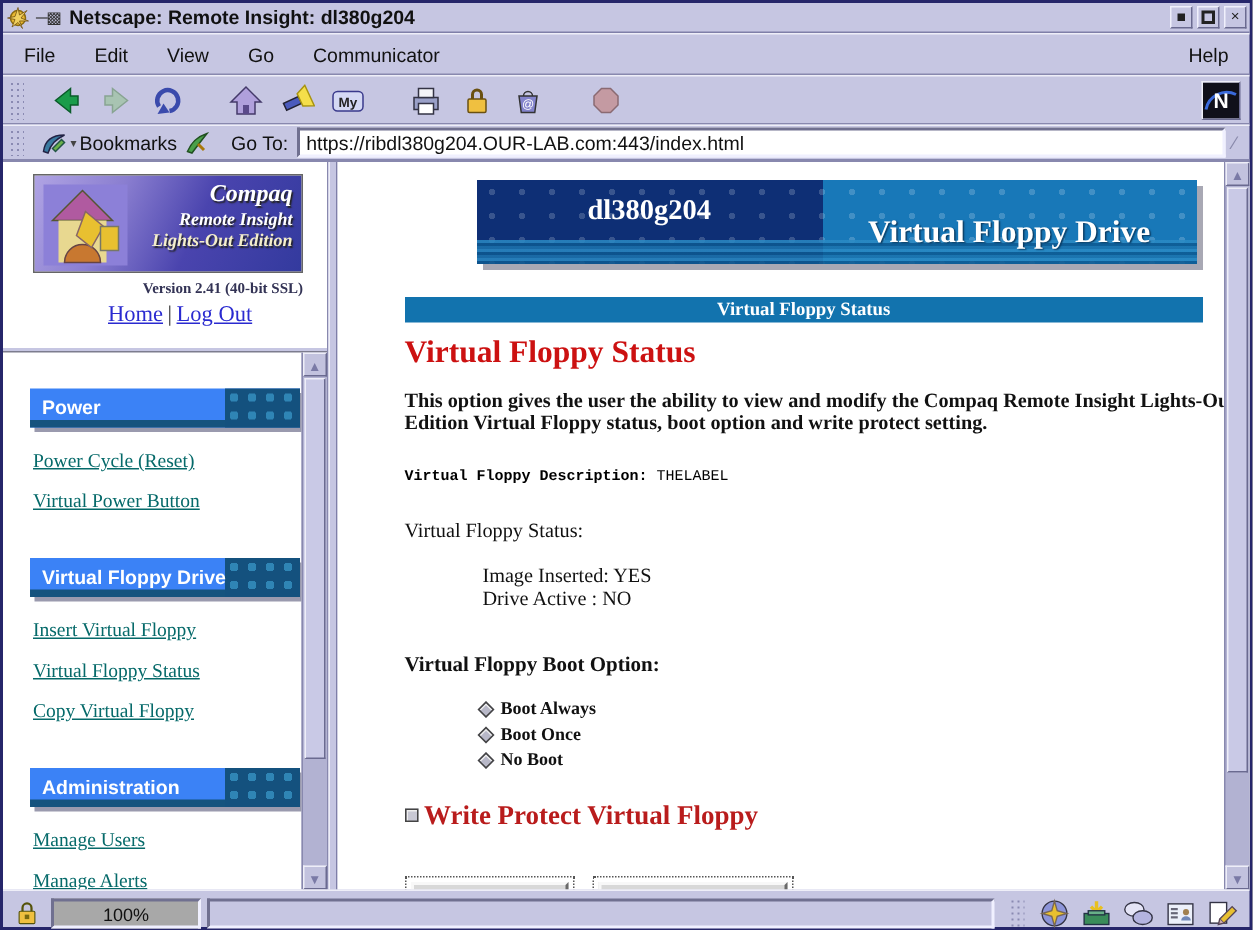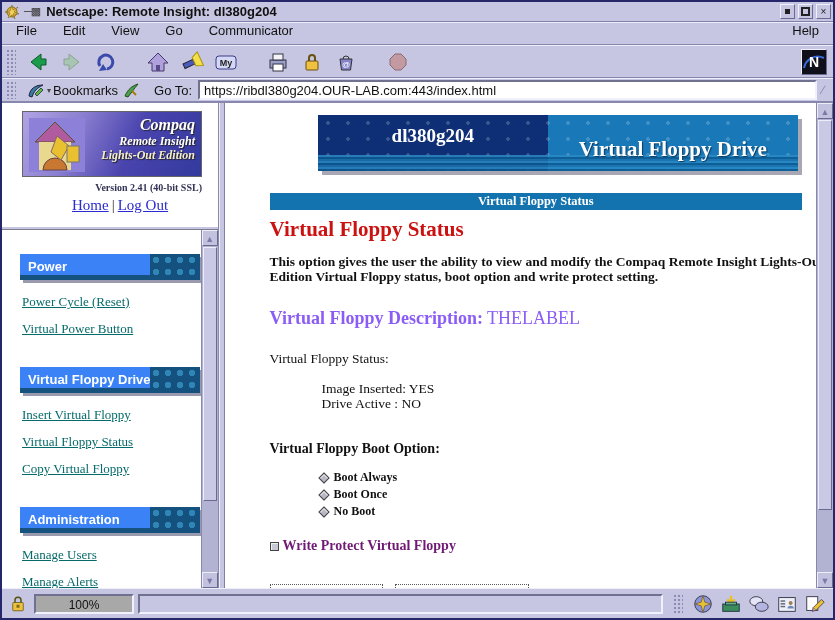--- a/index.html
+++ b/index.html
@@ -15,34 +15,34 @@
   .titlebar .pin { color:#333; font-size:11px; margin-right:6px; letter-spacing:-1px; }
   .title-text { font-weight:bold; font-size:13px; color:#111; flex:1 1 auto; }
   .winbtn { width:15px; height:15px; margin-left:3px; background:#c6c6e2;
     border:1px solid; border-color:#f0f0fc #6a6a90 #6a6a90 #f0f0fc;
     display:flex; align-items:center; justify-content:center;
     font-size:10px; color:#222; line-height:1; }
   .winbtn .sq { width:5px; height:5px; background:#222; }
   .winbtn .mx { width:9px; height:9px; border:2px solid #222; }
 
   
-  .menubar { height:23px; display:flex; align-items:flex-start; gap:26px;
+  .menubar { height:28px; display:flex; align-items:center; gap:26px;
     padding:0 14px; font-size:13px; color:#111;
     border-top:1px solid #eeeef8; border-bottom:1px solid #8888ae; flex:0 0 auto; }
   .menu-item { cursor:default; }
   .menu-spacer { flex:1 1 auto; }
 
   
   .toolbar { height:33px; display:flex; align-items:center; padding:0 4px;
     border-top:1px solid #eeeef8; border-bottom:1px solid #8888ae; flex:0 0 auto; }
   .grip { width:10px; height:26px; margin-right:10px;
     background-image:radial-gradient(#8a8ab2 1px, transparent 1px);
     background-size:4px 4px; }
   .tbicon { width:30px; height:28px; display:flex; align-items:center;
-    justify-content:flex-start; margin-right:4px; }
+    justify-content:flex-end; margin-right:4px; }
   .tb-gap { width:18px; }
   .tb-spacer { flex:1 1 auto; }
   .nlogo { width:26px; height:26px; border:1px solid;
     border-color:#eeeef8 #6a6a90 #6a6a90 #eeeef8; margin-right:2px; }
 
   
   .urlbar { height:25px; display:flex; align-items:center; padding:0 4px;
     border-top:1px solid #eeeef8; border-bottom:2px solid #8888ae; flex:0 0 auto; }
   .urlbar .grip { height:18px; }
   .bk-label { font-size:13px; color:#111; margin:0 4px 0 2px; }
@@ -127,41 +127,41 @@
   .banner-page { position:absolute; left:48%; top:22px; width:52%;
     text-align:center; color:#fff; font-family:"Liberation Serif",serif;
     font-weight:bold; font-size:21px; z-index:1; text-shadow:1px 1px 1px #0a3a60; }
   .section-bar { margin:22px 14px 0 0; height:17px; background:#1273ae;
     color:#fff; text-align:center; font-family:"Liberation Serif",serif;
     font-weight:bold; font-size:12.5px; line-height:17px; }
   .page-heading { margin-top:7px; color:#cc1111;
     font-family:"Liberation Serif",serif; font-weight:bold; font-size:21px; }
   .desc { margin-top:12px; width:578px; font-family:"Liberation Serif",serif;
     font-weight:bold; font-size:13.5px; color:#111; line-height:15px; }
-  .desc-line { margin-top:24px; font-family:Liberation Serif, serif;
-    font-size:18px; color:#8b5cf6; }
+  .desc-line { margin-top:24px; font-family:Liberation Mono, monospace;
+    font-size:10px; color:#000000; }
   .desc-line b { font-weight:bold; }
   .status-label { margin-top:22px; font-family:"Liberation Serif",serif;
     font-size:13.5px; color:#111; }
   .status-lines { margin:14px 0 0 52px; font-family:"Liberation Serif",serif;
     font-size:13.5px; color:#111; line-height:15px; }
   .boot-label { margin-top:30px; font-family:"Liberation Serif",serif;
     font-weight:bold; font-size:14px; color:#111; }
   .radio-group { margin:12px 0 0 48px; }
   .radio-row { display:flex; align-items:center; height:17px; cursor:pointer; }
   .radio-diamond { width:8px; height:8px; background:#b8b8c8;
     border:1px solid #444; transform:rotate(45deg); margin:0 6px 0 2px;
     flex:0 0 auto; box-shadow:inset 1px 1px 0 #eee; }
   .radio-label { font-family:"Liberation Serif",serif; font-weight:bold;
     font-size:12px; color:#111; }
   .wp-row { margin-top:18px; display:flex; align-items:center; cursor:pointer; }
   .checkbox { width:9px; height:9px; background:#c8c8d4; border:1px solid #444;
     margin-right:4px; flex:0 0 auto; box-shadow:inset 1px 1px 0 #eee; }
   .wp-label { font-family:"Liberation Serif",serif; font-weight:bold;
-    font-size:14px; color:#701a75; }
+    font-size:18px; color:#b91c1c; }
   .button-row { margin-top:30px; display:flex; gap:12px; }
   .motif-focus { border:1px dotted #555; padding:3px; display:inline-block; }
   .motif-btn { background:#d8d8d8; color:#111; cursor:pointer;
     font-family:"Liberation Serif",serif; font-size:13px; padding:2px 8px;
     border:2px solid; border-color:#f8f8f8 #6a6a6a #6a6a6a #f8f8f8; }
 
   
   .statusbar { height:30px; flex:0 0 auto; display:flex; align-items:center;
     padding:0 4px; border-top:1px solid #eeeef8; }
   .status-lock { width:24px; height:22px; display:flex; align-items:center;

